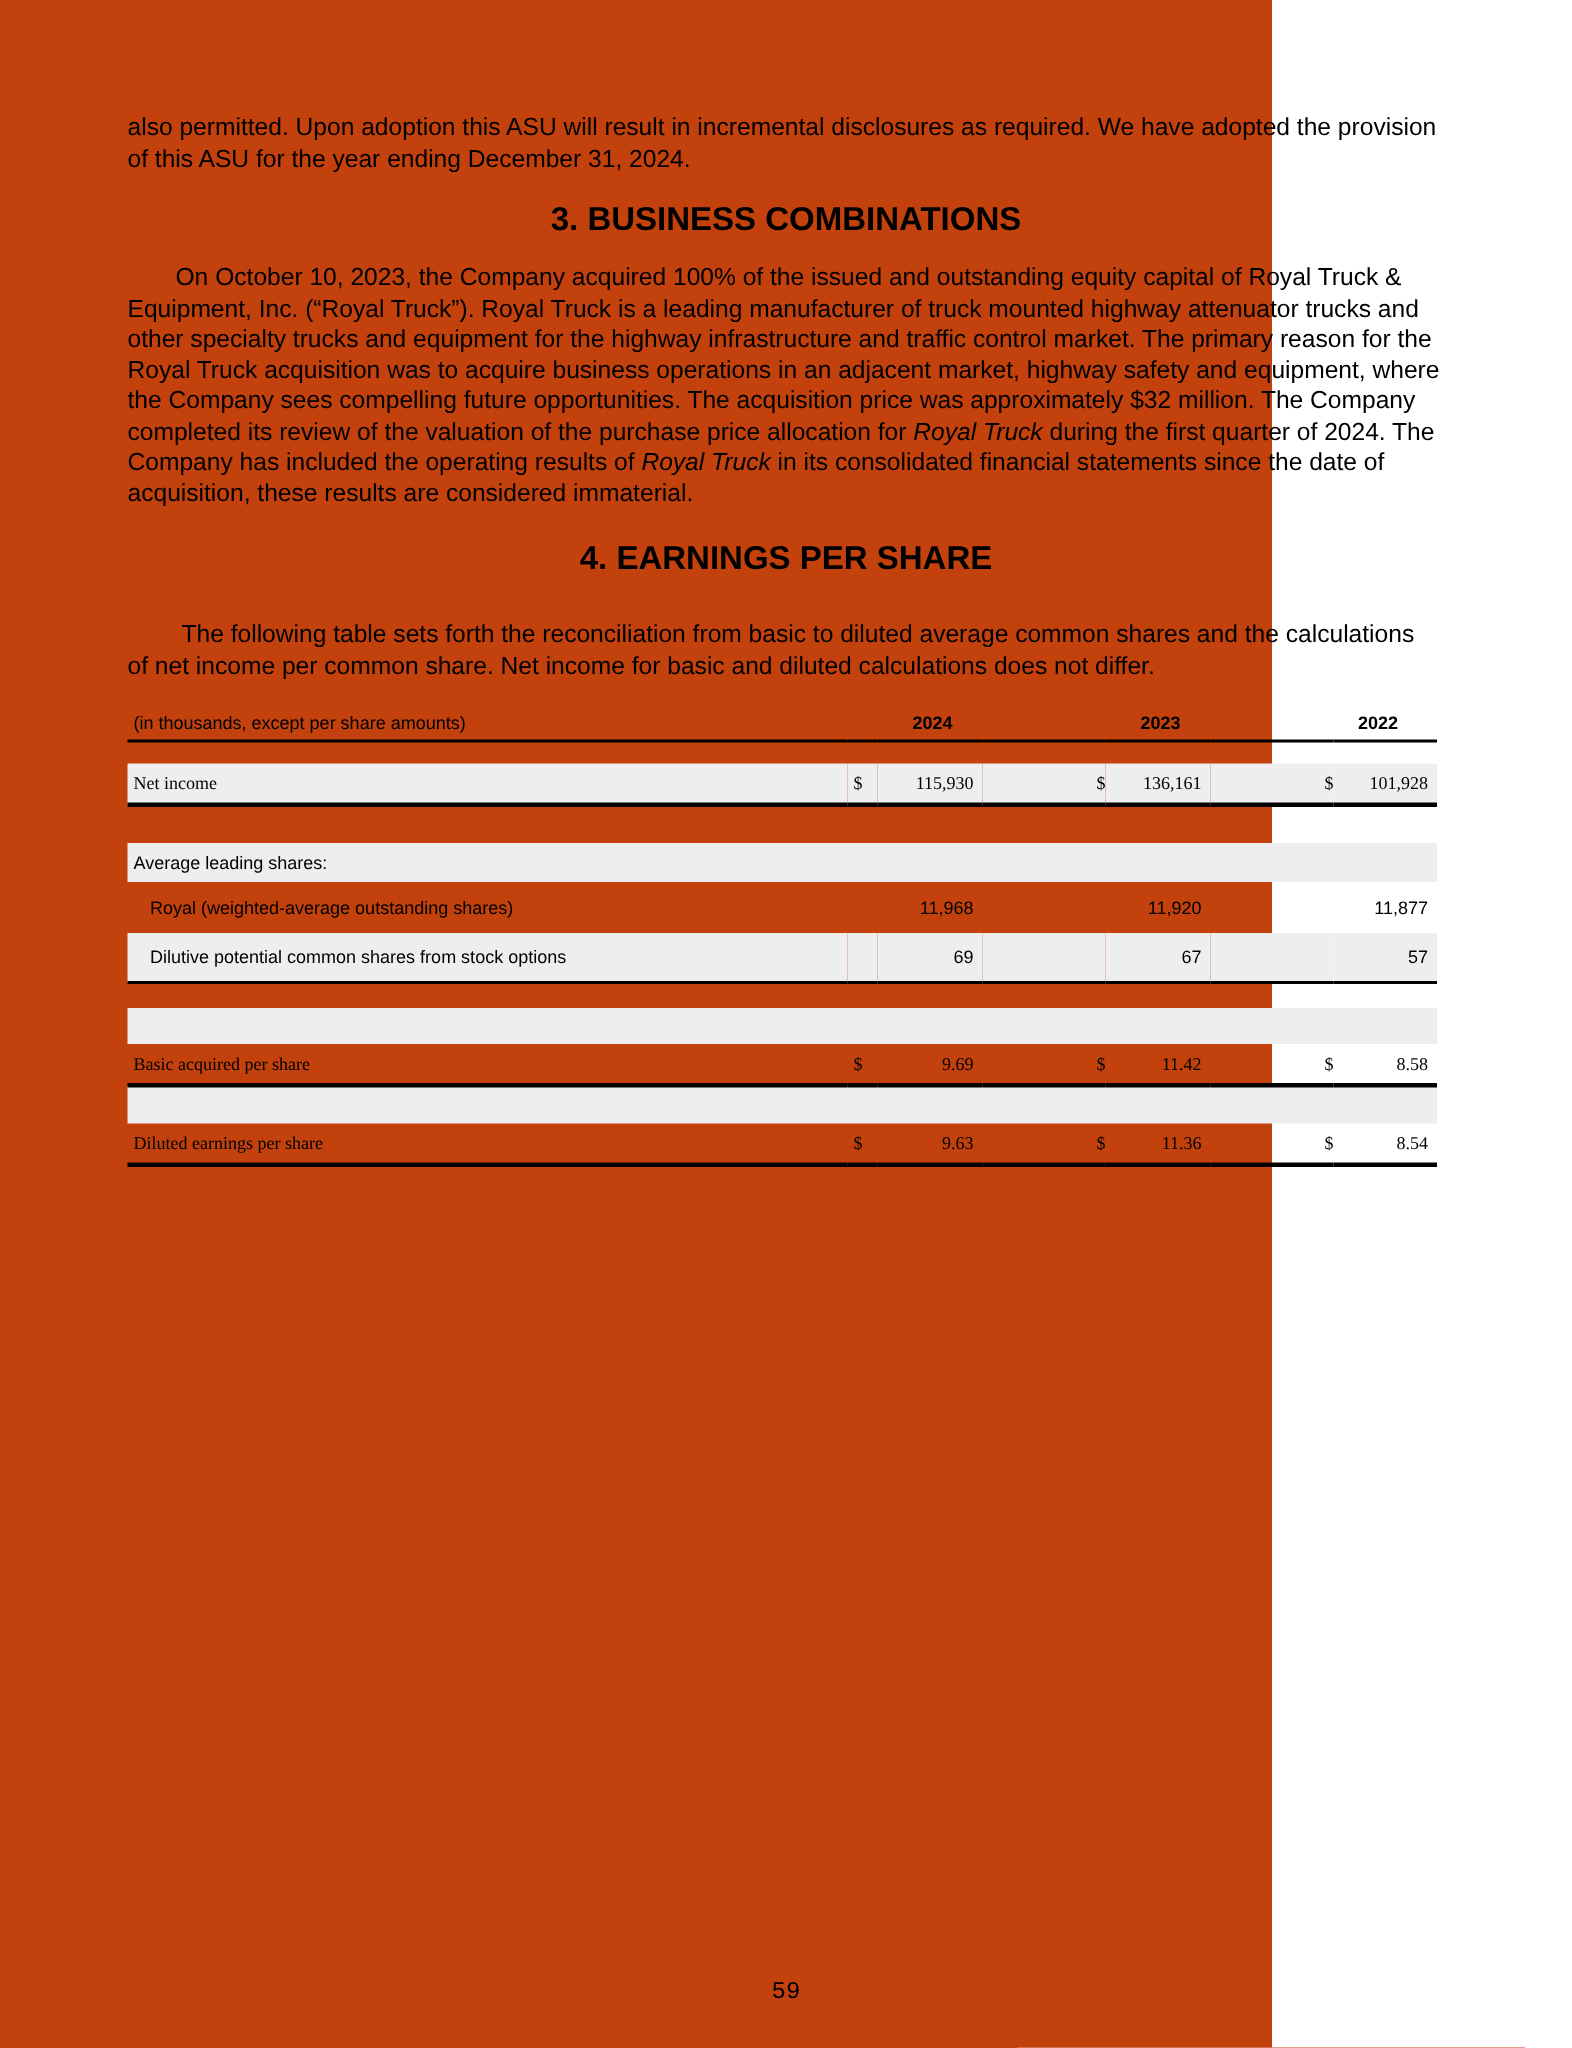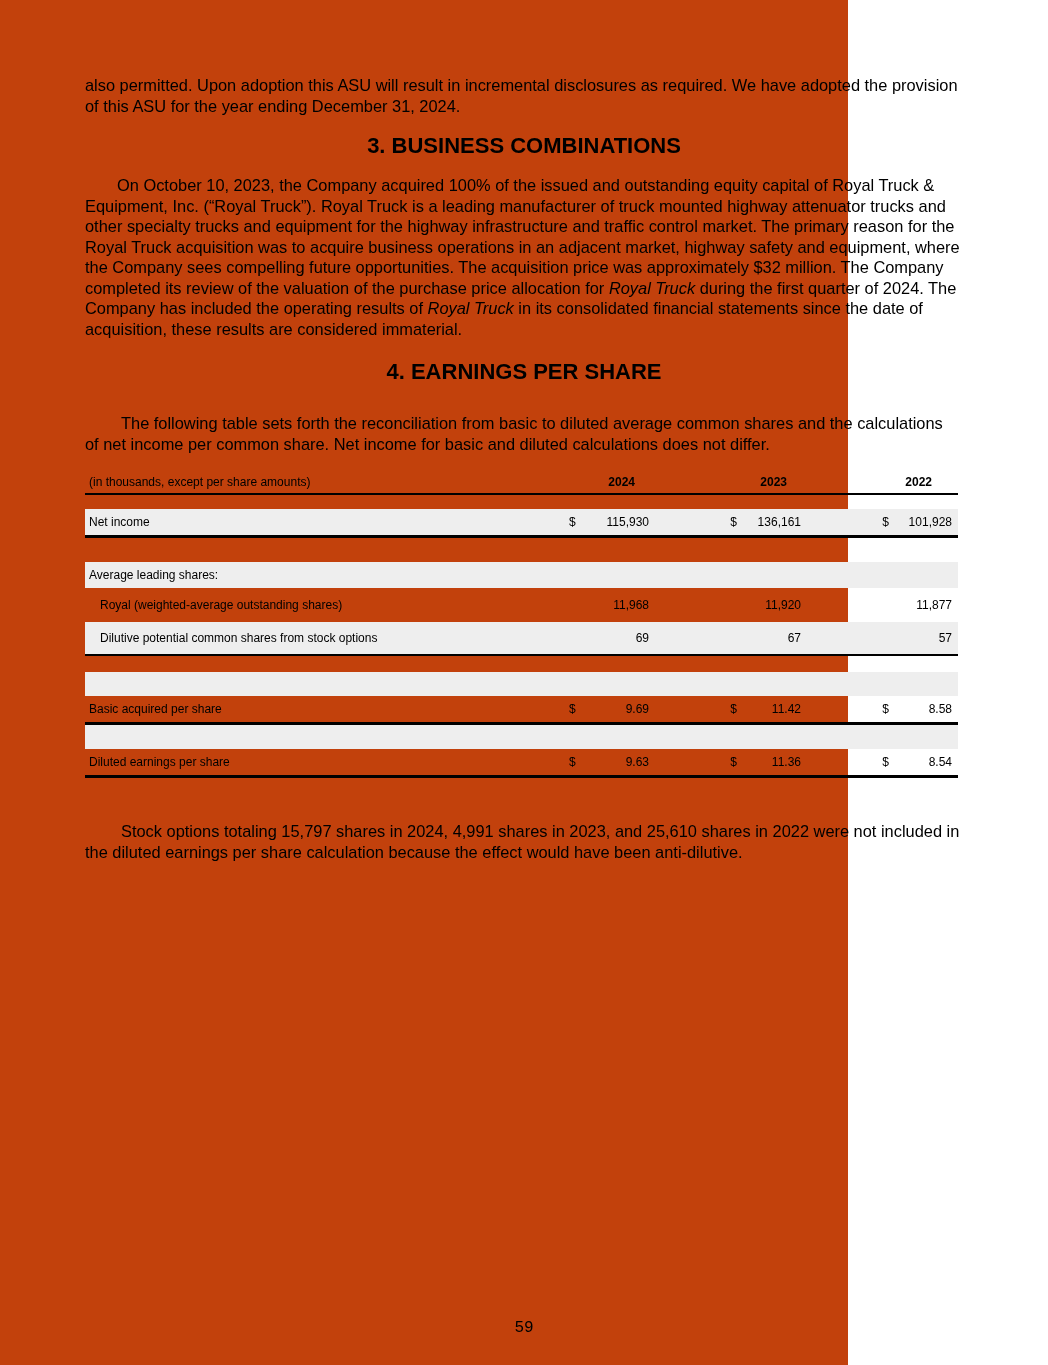--- a/index.html
+++ b/index.html
@@ -8,21 +8,21 @@
   .heading { position:absolute; left:85px; width:878px; text-align:center; font-weight:bold; font-size:22px; }
   .indent { display:inline-block; width:32px; }
   .indent2 { display:inline-block; width:36px; }
   table { position:absolute; left:85px; top:472px; width:873px; border-collapse:collapse; font-size:12px; }
   td { padding:0 6px 0 4px; height:26px; white-space:nowrap; }
   .shade td { background:#eeeeee; }
   .num { text-align:right; }
   .dollar { text-align:left; width:16px; padding-right:0; }
   .hdr td { font-weight:bold; text-align:right; border-bottom:2px solid #000; height:20px; padding-bottom:1px; }
   .hdr td.lbl { font-weight:normal; text-align:left; }
-  .thick td { border-bottom:3px solid #000; }
+  .thick td { border-bottom:3px solid #000;font-family:Liberation Serif, serif; }
   .thin td { border-bottom:2px solid #000; }
   .sub { padding-left:15px; }
   .pgnum { position:absolute; top:1319px; left:0; width:1048px; text-align:center; font-family:Liberation Mono, monospace; font-size:16px; }
 </style>
 </head>
 <body>
 
 <div class="page">
 
   <div class="para" style="top:75px;">also permitted. Upon adoption this ASU will result in incremental disclosures as required. We have adopted the provision of this ASU for the year ending December 31, 2024.</div>
@@ -114,16 +114,15 @@
       <td class="dollar">$</td>
       <td class="num">9.63</td>
       <td class="dollar" style="text-align:right">$</td>
       <td class="num">11.36</td>
       <td class="dollar" style="text-align:right">$</td>
       <td class="num">8.54</td>
     </tr>
   </tbody>
     </table>
 
-  <div class="para" style="top:821px;"><span class="indent2"></span><span>Stock options totaling 15,797 shares in 2024, 4,991 shares in 2023, and 25,610 shares in 2022 were not included in the diluted earnings per share calculation because the effect would have been anti-dilutive.</span></div>
 
   <div class="pgnum">59</div>
 </div>
 
 </body></html>

